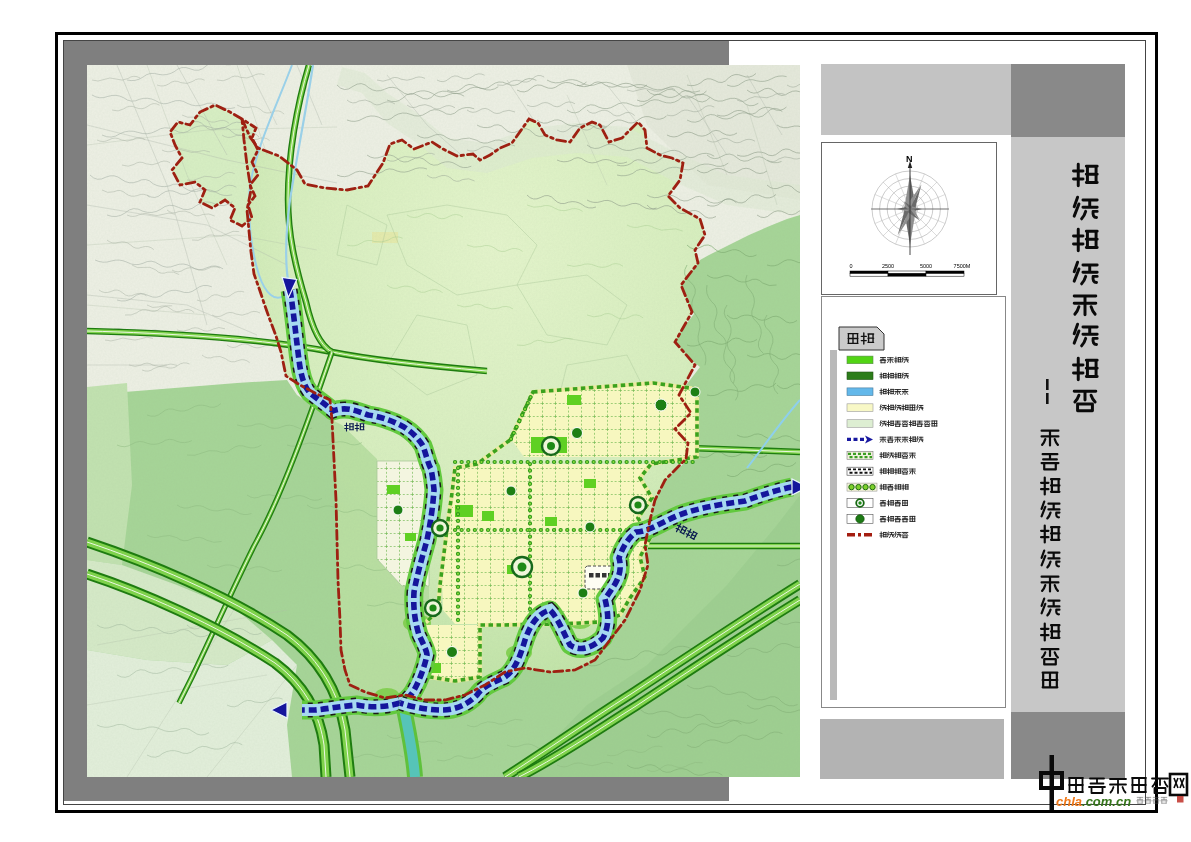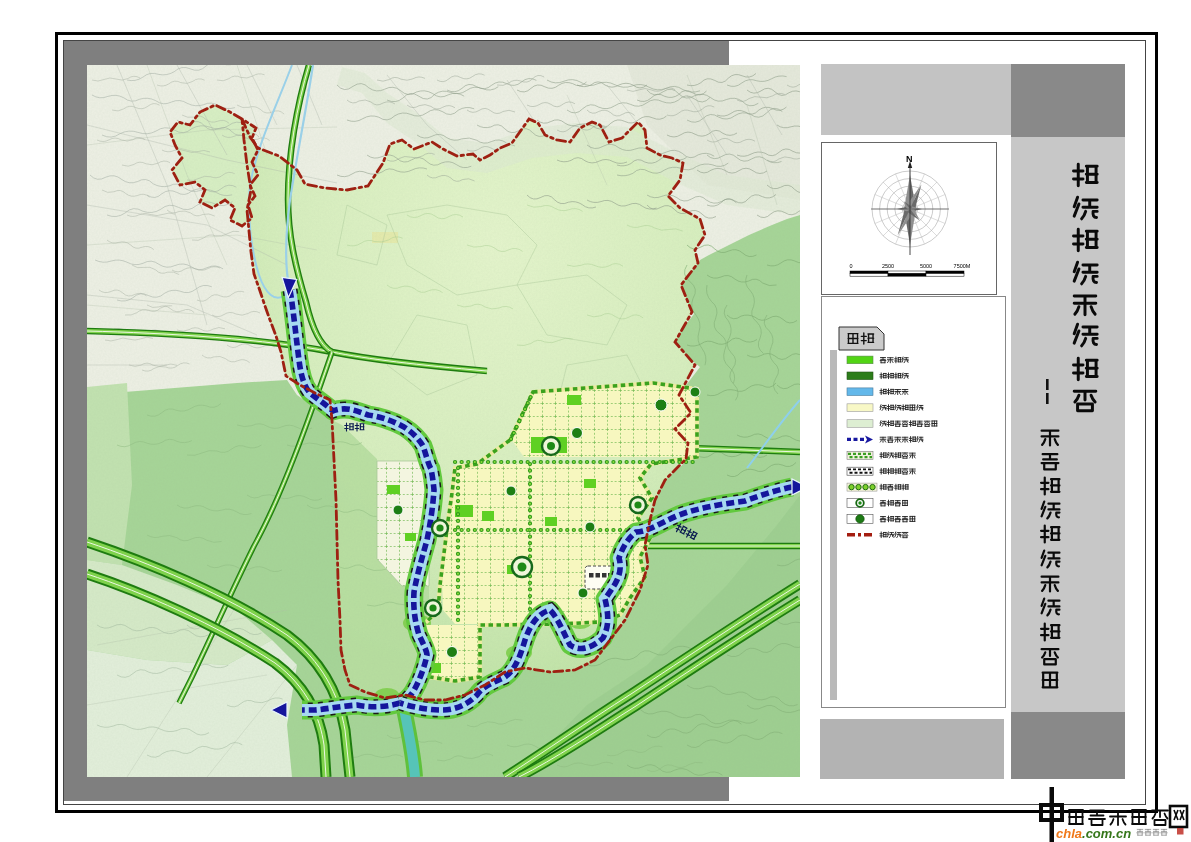--- a/index.html
+++ b/index.html
@@ -611,21 +611,21 @@
         <line x1="25" y1="237.8" x2="51" y2="237.8" stroke="#a41d10" stroke-width="3.4" stroke-dasharray="8 3 3 3"></line>
         <use href="#gB" transform="translate(57.4,234.2) scale(0.360)" stroke="#222" stroke-width="2.6"></use>
         <use href="#gD" transform="translate(64.7,234.2) scale(0.360)" stroke="#222" stroke-width="2.6"></use>
         <use href="#gD" transform="translate(72.1,234.2) scale(0.360)" stroke="#222" stroke-width="2.6"></use>
         <use href="#gF" transform="translate(79.4,234.2) scale(0.360)" stroke="#222" stroke-width="2.6"></use>
 </svg>
 </div>
 
 <div class="abs" style="left:820px;top:719px;width:184px;height:60px;background:#b3b3b3;"></div>
 
-<div class="abs" style="left:1030px;top:780px;width:161px;height:62px;">
+<div class="abs" style="left:1030px;top:748px;width:161px;height:62px;">
 <svg width="161" height="62" viewBox="0 0 161 62">
 
 <rect x="11" y="25" width="21" height="15" fill="none" stroke="#0a0a0a" stroke-width="4"></rect>
         <rect x="19.5" y="7" width="4.5" height="55" fill="#0a0a0a"></rect>
         <use href="#gA" transform="translate(36.0,27.0) scale(1.000)" stroke="#0a0a0a" stroke-width="1.8"></use>
         <use href="#gE" transform="translate(57.0,27.0) scale(1.000)" stroke="#0a0a0a" stroke-width="1.8"></use>
         <use href="#gC" transform="translate(78.0,27.0) scale(1.000)" stroke="#0a0a0a" stroke-width="1.8"></use>
         <use href="#gA" transform="translate(99.0,27.0) scale(1.000)" stroke="#0a0a0a" stroke-width="1.8"></use>
         <use href="#gF" transform="translate(120.0,27.0) scale(1.000)" stroke="#0a0a0a" stroke-width="1.8"></use>
 <rect x="140" y="26" width="17" height="21" fill="none" stroke="#0a0a0a" stroke-width="2.6"></rect>

